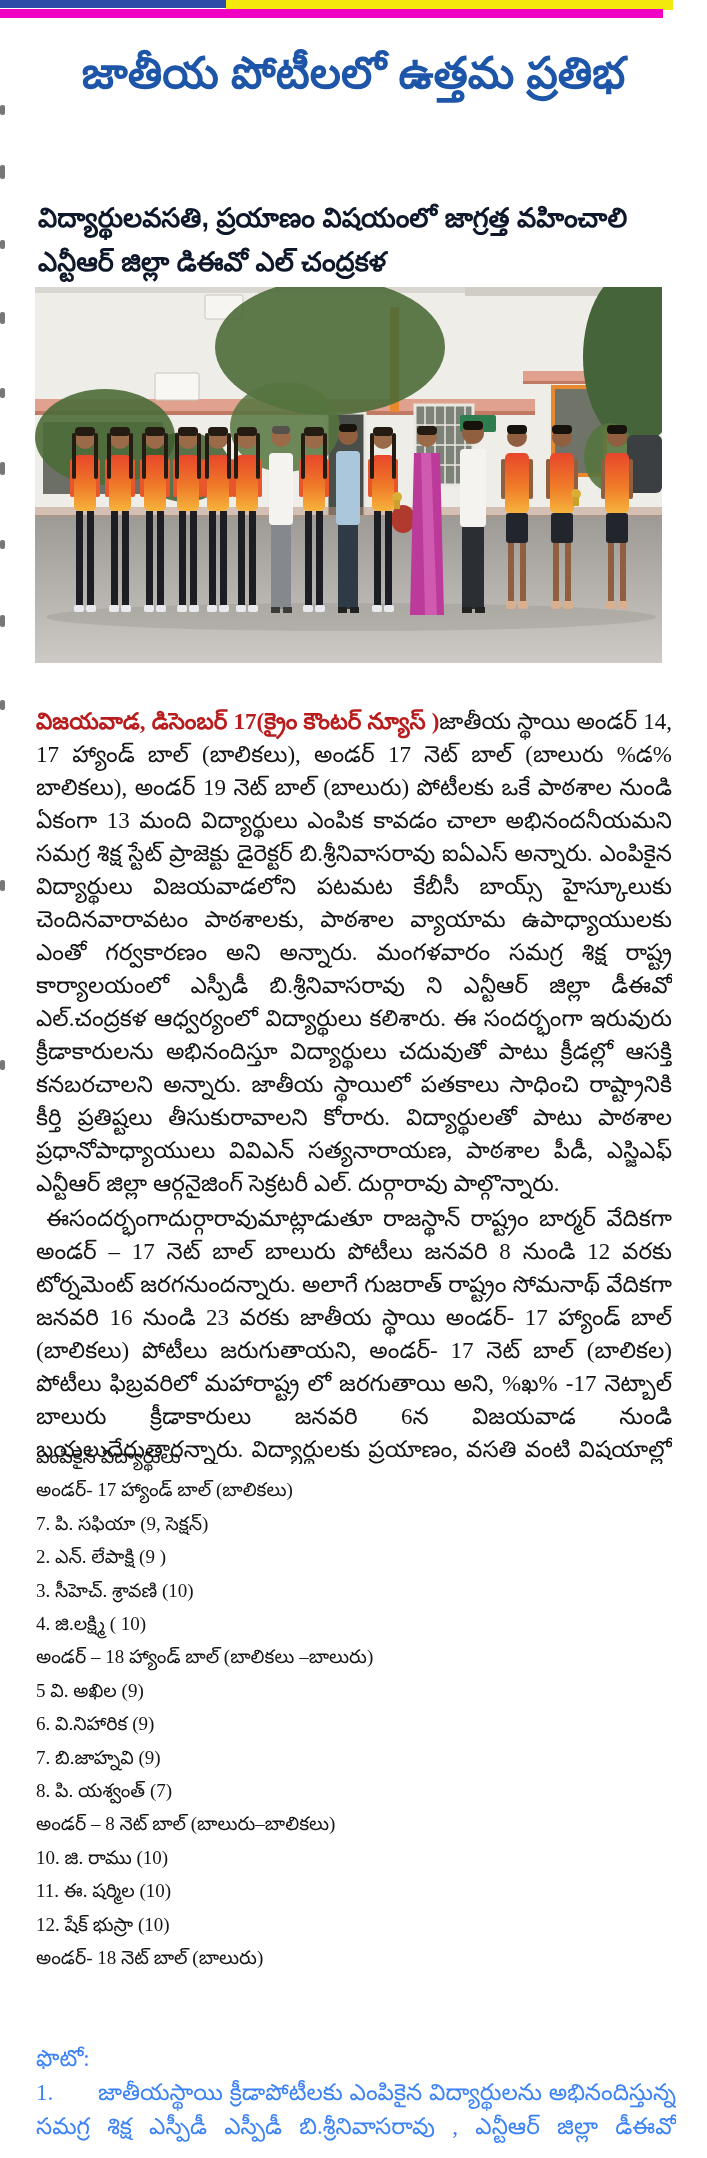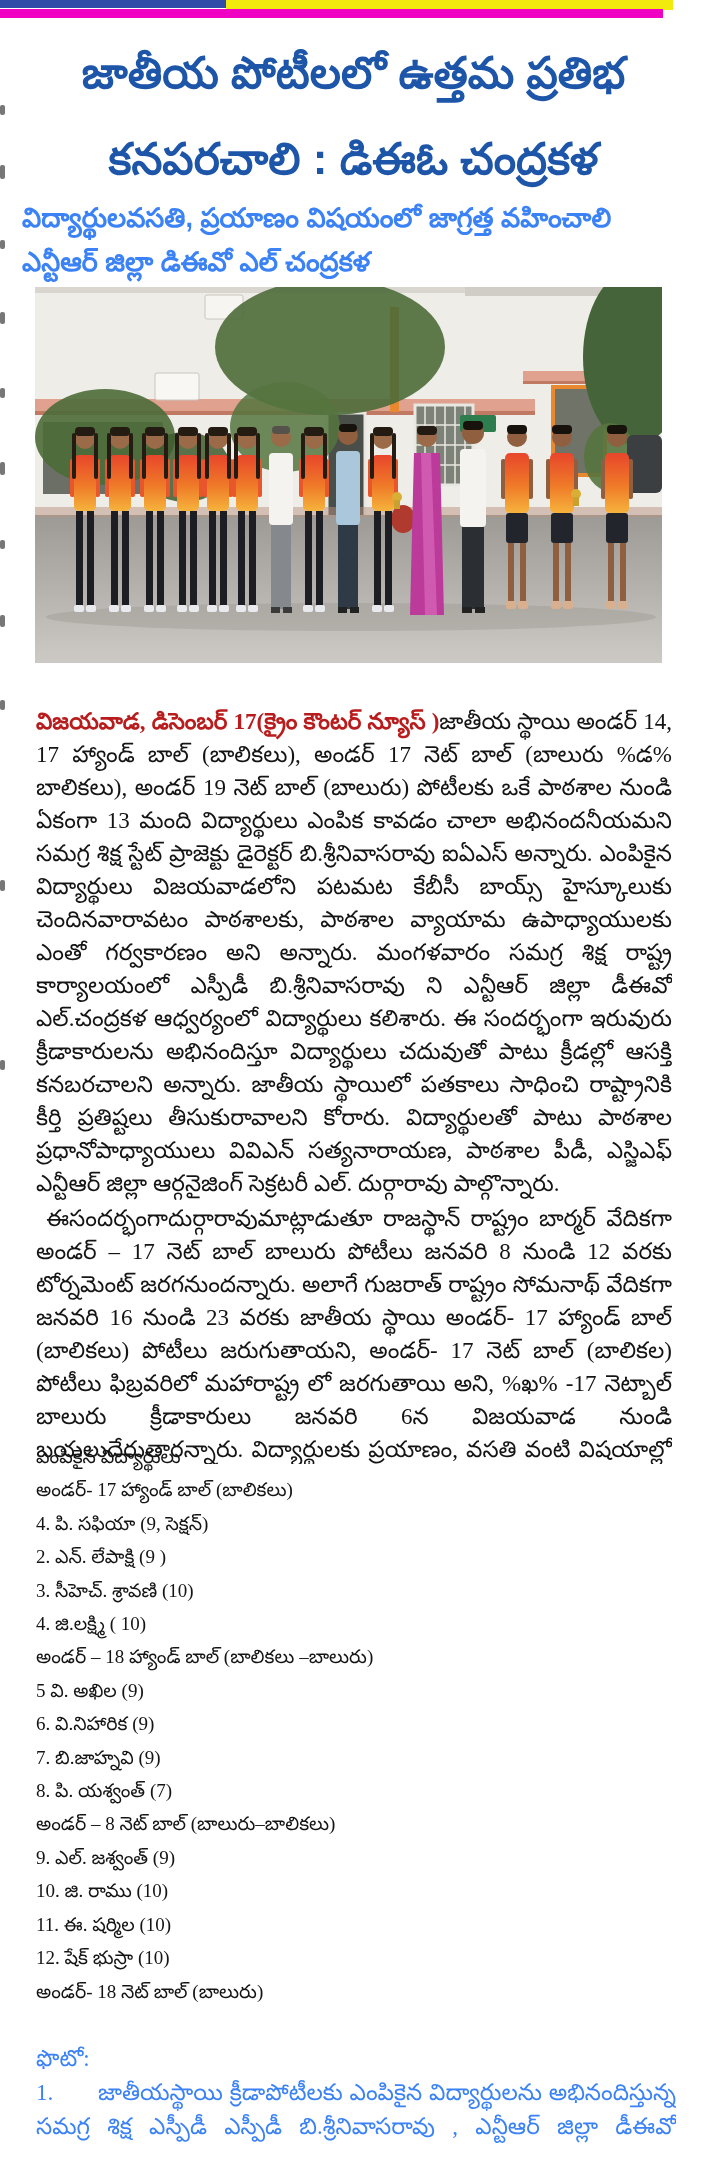--- a/index.html
+++ b/index.html
@@ -11,22 +11,22 @@
   .bar-blue{left:0;top:0;width:226px;height:8px;background:#2f4da8;}
   .bar-yellow{left:226px;top:0;width:447px;height:10px;background:#f2ea0c;}
   .bar-magenta{left:0;top:9px;width:663px;height:9px;background:#ef00c3;}
 
   
   .art{position:absolute;left:0;width:5px;background:#4a4a4a;border-radius:2px;opacity:.75;}
 
   .headline{position:absolute;left:12px;top:30px;width:683px;text-align:center;
             color:#1d55a8;font-family:"Liberation Sans", sans-serif;font-weight:bold;
             font-size:44px;line-height:86px;white-space:nowrap;}
-  .subhead{position:absolute;left:22px;top:196px;width:640px;
-           color:#3b82f6;font-family:"Liberation Sans", sans-serif;font-weight:bold;
+  .subhead{position:absolute;left:38px;top:196px;width:640px;
+           color:#0f172a;font-family:"Liberation Sans", sans-serif;font-weight:bold;
            font-size:27px;line-height:44px;white-space:nowrap;}
 
   .photo{position:absolute;left:35px;top:287px;width:627px;height:376px;overflow:hidden;}
 
   .bodytext{position:absolute;left:36px;width:636px;color:#141414;
             font-size:23px;line-height:33px;text-align:justify;overflow:hidden;}
   #para1{top:682px;height:497px;}
   #para2{top:1179px;height:262px;}
   .dateline{color:#b91c1c;font-weight:bold;}
 
@@ -55,21 +55,20 @@
   <div class="art" style="top:388px;height:10px;"></div>
   <div class="art" style="top:462px;height:13px;"></div>
   <div class="art" style="top:540px;height:9px;"></div>
   <div class="art" style="top:615px;height:12px;"></div>
   <div class="art" style="top:700px;height:10px;"></div>
   <div class="art" style="top:880px;height:11px;"></div>
   <div class="art" style="top:1060px;height:10px;"></div>
 
   <div class="headline">
     <div>జాతీయ పోటీలలో ఉత్తమ ప్రతిభ</div>
-    <div>కనపరచాలి : డిఈఓ చంద్రకళ</div>
   </div>
 
   <div class="subhead">
     <div>విద్యార్థులవసతి,  ప్రయాణం విషయంలో జాగ్రత్త వహించాలి</div>
     <div>ఎన్టీఆర్ జిల్లా డిఈవో ఎల్ చంద్రకళ</div>
   </div>
 
   <div class="photo">
     <svg width="627" height="376" viewBox="0 0 627 376" xmlns="http://www.w3.org/2000/svg">
       <defs>
@@ -203,31 +202,30 @@
     </svg>
   </div>
 
   <p class="bodytext" id="para1"><span class="dateline">విజయవాడ,  డిసెంబర్ 17(క్రైం కౌంటర్ న్యూస్ )</span><span>జాతీయ స్థాయి అండర్ 14, 17  హ్యాండ్ బాల్ (బాలికలు),  అండర్ 17 నెట్ బాల్ (బాలురు %డ% బాలికలు), అండర్ 19 నెట్ బాల్ (బాలురు) పోటీలకు ఒకే పాఠశాల నుండి ఏకంగా 13 మంది విద్యార్థులు ఎంపిక కావడం చాలా అభినందనీయమని సమగ్ర శిక్ష స్టేట్ ప్రాజెక్టు డైరెక్టర్ బి.శ్రీనివాసరావు ఐఏఎస్  అన్నారు. ఎంపికైన విద్యార్థులు విజయవాడలోని పటమట కేబీసీ బాయ్స్ హైస్కూలుకు చెందినవారావటం పాఠశాలకు,  పాఠశాల వ్యాయామ ఉపాధ్యాయులకు ఎంతో గర్వకారణం అని అన్నారు.  మంగళవారం సమగ్ర శిక్ష రాష్ట్ర కార్యాలయంలో ఎస్పీడీ బి.శ్రీనివాసరావు ని ఎన్టీఆర్ జిల్లా డీఈవో ఎల్.చంద్రకళ ఆధ్వర్యంలో విద్యార్థులు కలిశారు. ఈ సందర్భంగా ఇరువురు క్రీడాకారులను అభినందిస్తూ విద్యార్థులు చదువుతో పాటు క్రీడల్లో ఆసక్తి కనబరచాలని అన్నారు.  జాతీయ స్థాయిలో పతకాలు సాధించి రాష్ట్రానికి కీర్తి ప్రతిష్టలు తీసుకురావాలని కోరారు. విద్యార్థులతో పాటు పాఠశాల ప్రధానోపాధ్యాయులు వివిఎన్ సత్యనారాయణ, పాఠశాల పీడీ, ఎస్జిఎఫ్ ఎన్టీఆర్ జిల్లా ఆర్గనైజింగ్ సెక్రటరీ ఎల్. దుర్గారావు పాల్గొన్నారు.</span></p>
 
   <p class="bodytext" id="para2">&nbsp;<span>ఈసందర్భంగాదుర్గారావుమాట్లాడుతూ రాజస్థాన్ రాష్ట్రం బార్మర్ వేదికగా  అండర్ – 17 నెట్ బాల్ బాలురు పోటీలు జనవరి 8 నుండి 12 వరకు టోర్నమెంట్ జరగనుందన్నారు.  అలాగే గుజరాత్ రాష్ట్రం సోమనాథ్ వేదికగా జనవరి 16 నుండి 23 వరకు జాతీయ స్థాయి అండర్- 17  హ్యాండ్ బాల్ (బాలికలు) పోటీలు జరుగుతాయని,  అండర్- 17 నెట్ బాల్ (బాలికల) పోటీలు ఫిబ్రవరిలో మహారాష్ట్ర లో జరగుతాయి అని,  %ఖ% -17 నెట్బాల్ బాలురు క్రీడాకారులు జనవరి 6న విజయవాడ నుండి బయలుదేరుతారన్నారు.  విద్యార్థులకు ప్రయాణం, వసతి వంటి విషయాల్లో జాగ్రత్తలు వహించాలని ఎస్పీడీ సూచించారు.</span></p>
 
   <div class="listblock">
     <div>ఎంపికైన విద్యార్థులు</div>
     <div>అండర్- 17  హ్యాండ్ బాల్ (బాలికలు)</div>
-    <div>4. పి. సఫియా (9,  సెక్షన్)</div>
+    <div>7. పి. సఫియా (9,  సెక్షన్)</div>
     <div>2. ఎన్. లేపాక్షి (9 )</div>
     <div>3. సీహెచ్. శ్రావణి (10)</div>
     <div>4. జి.లక్ష్మి ( 10)</div>
     <div>అండర్ – 18 హ్యాండ్ బాల్ (బాలికలు –బాలురు)</div>
     <div>5 వి. అఖిల (9)</div>
     <div>6. వి.నిహారిక  (9)</div>
     <div>7. బి.జాహ్నవి (9)</div>
     <div>8. పి. యశ్వంత్ (7)</div>
     <div>అండర్ – 8 నెట్ బాల్ (బాలురు–బాలికలు)</div>
-    <div>9. ఎల్. జశ్వంత్ (9)</div>
     <div>10. జి. రాము (10)</div>
     <div>11. ఈ. షర్మిల (10)</div>
     <div>12. షేక్ భుస్రా (10)</div>
     <div>అండర్- 18 నెట్ బాల్ (బాలురు)</div>
   </div>
 
   <div class="captionblock">
     <div>ఫొటో:</div>
     <div class="caption-body"><span class="cap-num">1.</span><span>జాతీయస్థాయి క్రీడాపోటీలకు ఎంపికైన విద్యార్థులను అభినందిస్తున్న సమగ్ర శిక్ష ఎస్పీడీ ఎస్పీడీ బి.శ్రీనివాసరావు , ఎన్టీఆర్ జిల్లా డీఈవో ఎల్.చంద్రకళ</span></div>
   </div>

